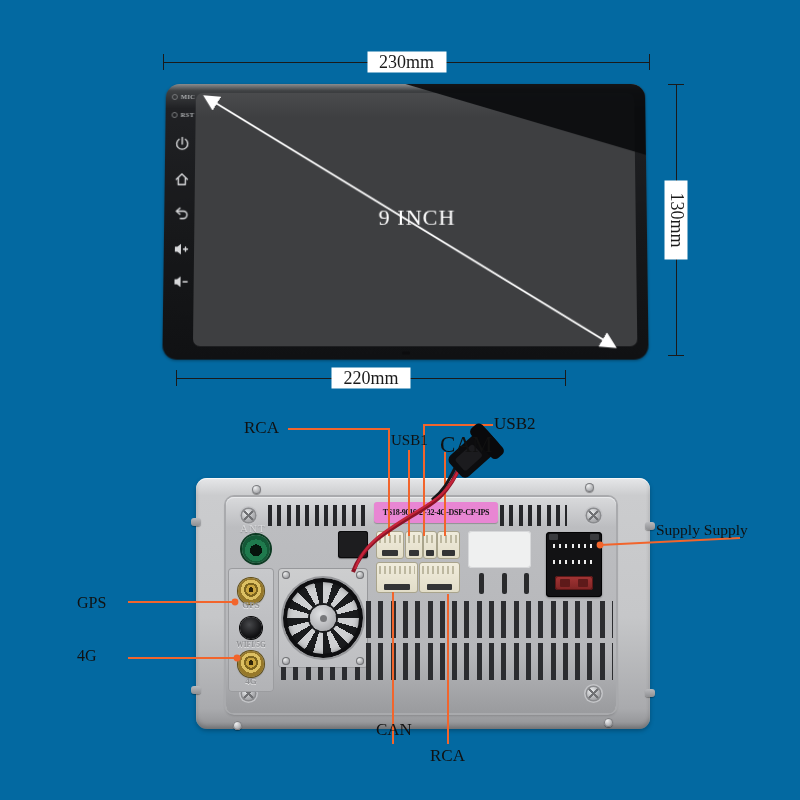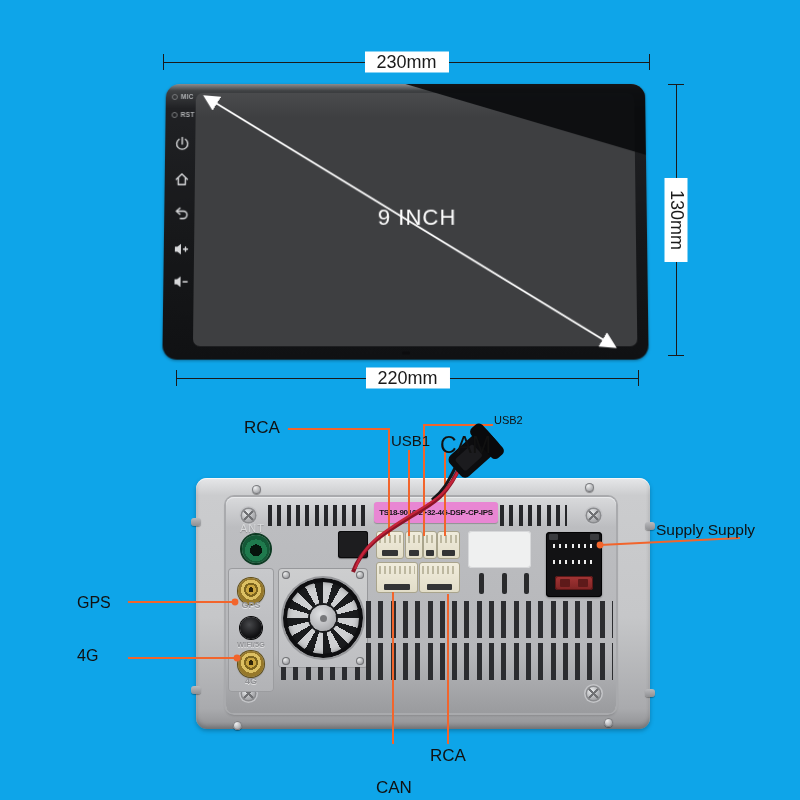--- a/index.html
+++ b/index.html
@@ -1,17 +1,17 @@
 <!DOCTYPE html>
 <html><head>
 <meta charset="utf-8">
 <style>
   html,body{margin:0;padding:0;background:#fff;}
-  #canvas{position:relative;width:800px;height:800px;background:#0ea5e9;overflow:hidden;
-          font-family:Liberation Sans, sans-serif;color:#111;}
+  #canvas{position:relative;width:800px;height:800px;background:#0369a1;overflow:hidden;
+          font-family:Liberation Serif, serif;color:#111;}
 
   
   .dim{position:absolute;}
   .dim .hline{position:absolute;left:0;right:0;top:50%;height:0;border-top:1.5px solid #1a1a1a;}
   .dim .vline{position:absolute;top:0;bottom:0;left:50%;width:0;border-left:1.5px solid #1a1a1a;}
   .dim .tickv{position:absolute;top:0;bottom:0;width:0;border-left:1.5px solid #1a1a1a;}
   .dim .tickv.l{left:0}.dim .tickv.r{right:0}
   .dim .tickh{position:absolute;left:0;right:0;height:0;border-top:1.5px solid #1a1a1a;}
   .dim .tickh.t{top:0}.dim .tickh.b{bottom:0}
   .dim-text{position:absolute;top:50%;left:50%;transform:translate(-50%,-50%);
@@ -169,21 +169,21 @@
     <div class="notch"></div>
   </div>
 
   <div class="dim" style="left:668px;top:84px;width:16px;height:272px;">
     <i class="tickh t"></i>
       <i class="tickh b"></i>
       <i class="vline"></i>
     <span class="dim-text vert">130mm</span>
   </div>
 
-  <div class="dim" style="left:176px;top:370px;width:463px;height:16px;">
+  <div class="dim" style="left:176px;top:370px;width:390px;height:16px;">
     <i class="tickv l"></i>
       <i class="tickv r"></i>
       <i class="hline"></i>
     <span class="dim-text">220mm</span>
   </div>
 
   <div class="outer-plate">
     <div class="screw-s" style="left:56px;top:7px"></div>
     <div class="screw-s" style="left:389px;top:5px"></div>
     <div class="screw-s" style="left:37px;top:243px"></div>
@@ -281,21 +281,21 @@
     </g>
     <g transform="rotate(-42 474 453)">
       <rect x="449" y="439" width="50" height="28" rx="6" fill="#0C0C0E"></rect>
       <rect x="484" y="433" width="15" height="40" rx="5" fill="#09090B"></rect>
       <rect x="455" y="445" width="24" height="16" rx="3" fill="#1B1B1E"></rect>
     </g>
   </svg>
 
   <div class="callout" style="left:244px;top:418px;font-size:17px">RCA</div>
   <div class="callout" style="left:391px;top:432px;font-size:15px">USB1</div>
-  <div class="callout" style="left:494px;top:414px;font-size:11px">USB2</div>
+  <div class="callout" style="left:494px;top:414px;font-size:17px">USB2</div>
   <div class="callout" style="left:440px;top:432px;font-size:23px">CAM</div>
   <div class="callout" style="left:656px;top:521px;font-size:15.5px">Supply Supply</div>
   <div class="callout" style="left:77px;top:594px;font-size:16px">GPS</div>
   <div class="callout" style="left:77px;top:647px;font-size:16px">4G</div>
-  <div class="callout" style="left:376px;top:778px;font-size:17px">CAN</div>
+  <div class="callout" style="left:376px;top:720px;font-size:17px">CAN</div>
   <div class="callout" style="left:430px;top:746px;font-size:17px">RCA</div>
 
 </div>
 
 </body></html>

